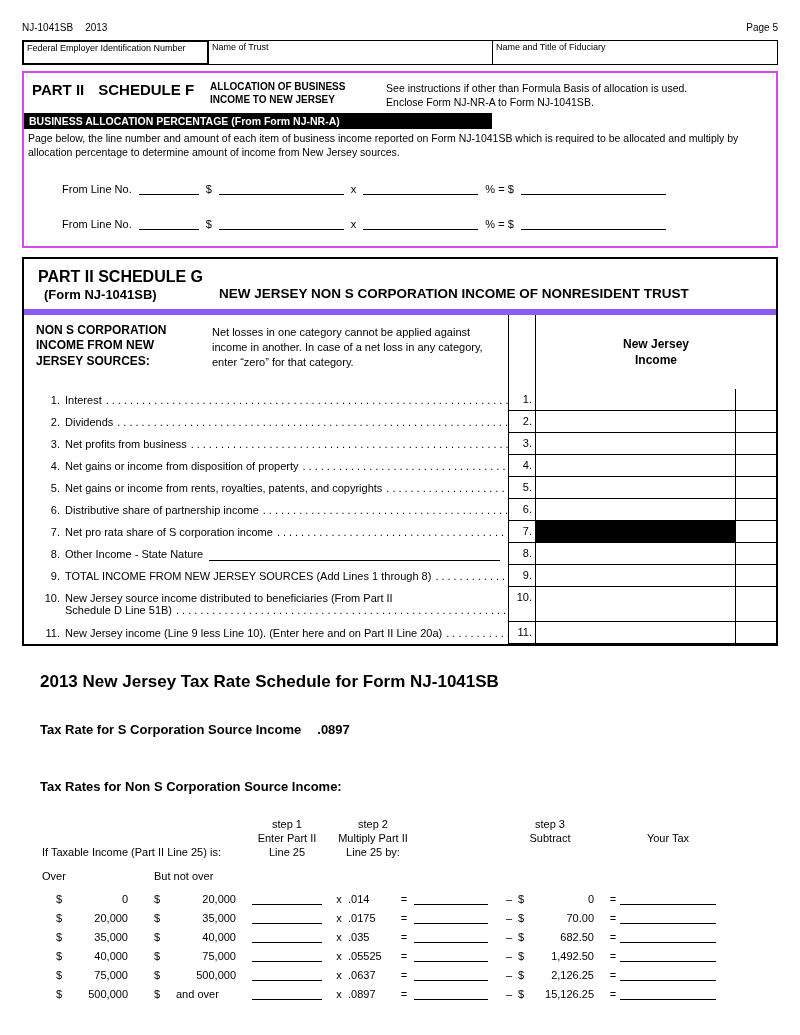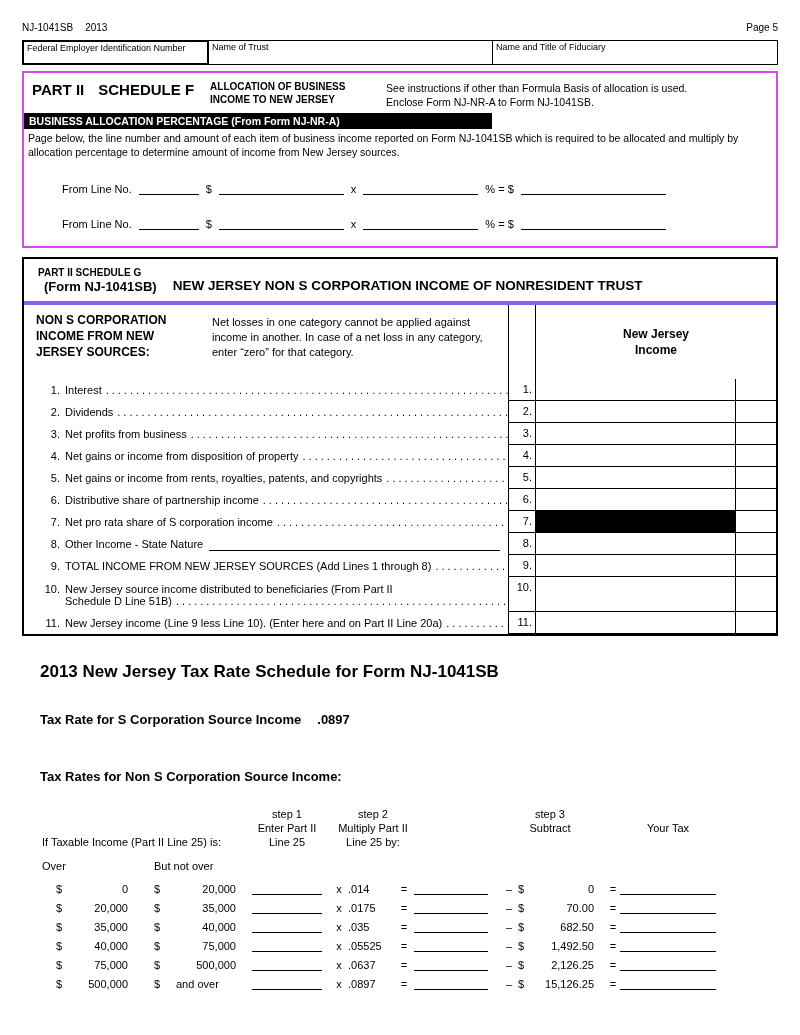--- a/index.html
+++ b/index.html
@@ -32,25 +32,25 @@
   .sf-bar { background:#000; color:#fff; font-weight:bold; font-size:10.5px; width:468px; padding:2px 5px; }
   .sf-body { font-size:10.5px; line-height:1.3; padding:3px 6px 0 4px; }
   .sf-line { display:flex; align-items:flex-end; gap:7px; font-size:11px; margin:22px 0 0 38px; }
   .blank { display:inline-block; border-bottom:1px solid #000; height:13px; }
   .w60{width:60px;} .w125{width:125px;} .w115{width:115px;} .w145{width:145px;}
 
   
   .sg-box { border:2px solid #000; margin-top:9px; }
   .sg-head { display:flex; align-items:flex-end; padding:8px 10px 6px 14px; }
   .sg-head-left { line-height:1.25; }
-  .sg-h1 { font-size:10px; font-weight:bold; }
+  .sg-h1 { font-size:16px; font-weight:bold; }
   .sg-h2 { font-size:13px; font-weight:bold; padding-left:6px; }
   .sg-title { font-size:13.5px; font-weight:bold; margin:0 0 2px 16px; }
 
-  .g-table { border-top:4px solid #8b5cf6; }
+  .g-table { border-top:6px solid #8b5cf6; }
   .g-thead { display:grid; grid-template-columns:484px 28px 1fr; height:74px; }
   .g-thead-label { display:flex; }
   .g-sources { width:178px; font-size:12px; font-weight:bold; line-height:1.3; padding:8px 4px 4px 12px; }
   .g-note { flex:1; font-size:11px; line-height:1.35; padding:10px 10px 4px 10px; }
   .g-thead-num { border-left:1px solid #000; border-right:1px solid #000; }
   .g-thead-income { display:flex; align-items:center; justify-content:center; text-align:center;
                     font-size:12px; font-weight:bold; line-height:1.35; }
 
   .g-row { display:grid; grid-template-columns:484px 28px 200px 1fr; height:22px; }
   .g-row.tall { height:35px; }

